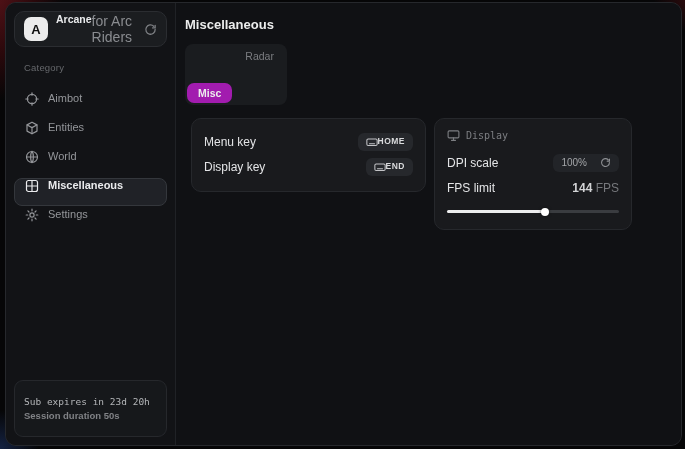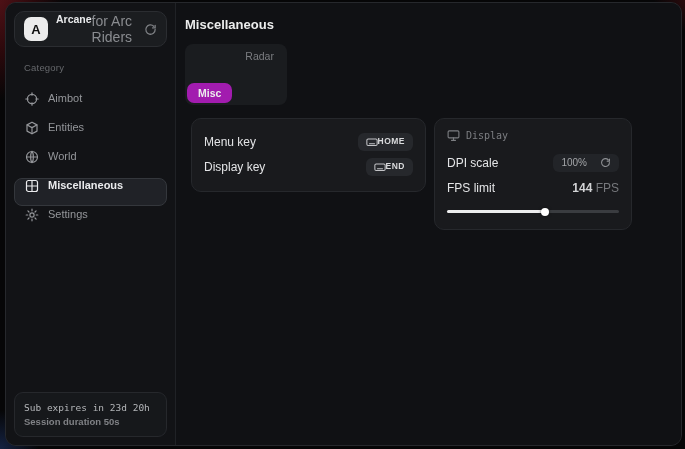--- a/index.html
+++ b/index.html
@@ -42,21 +42,21 @@
   .nav { display:flex; flex-direction:column; gap:1px; }
   .nav-item {
     display:flex; gap:9px; height:28px; padding:0 10px;
     border-radius:8px; border:1px solid transparent; color:#94969a;
     font-size:11px; cursor:pointer;
   }
   .nav-item svg { flex:0 0 14px; }
   .nav-item.active { background:#202227; border-color:#34373c; color:#eaebed; font-weight:600; }
   .side-footer {
     margin-top:auto; background:#16181b; border:1px solid #26282c; border-radius:9px;
-    padding:9px 9px; display:flex; flex-direction:column; gap:3px;
+    padding:15px 9px; display:flex; flex-direction:column; gap:3px;
   }
   .side-footer .l1 { font-family:"DejaVu Sans Mono", monospace; font-size:9.5px; color:#b4b6b9; }
   .side-footer .l2 { font-size:9.5px; font-weight:bold; color:#808286; }
   
   .main { flex:1; padding:14px 14px 0 9px; background:#101114; }
   .page-title { font-size:13px; font-weight:bold; color:#eceded; }
   .tabs {
     margin-top:12px; display:inline-flex; gap:2px; background:#1a1c1f;
     border-radius:8px; padding:2px;
   }

